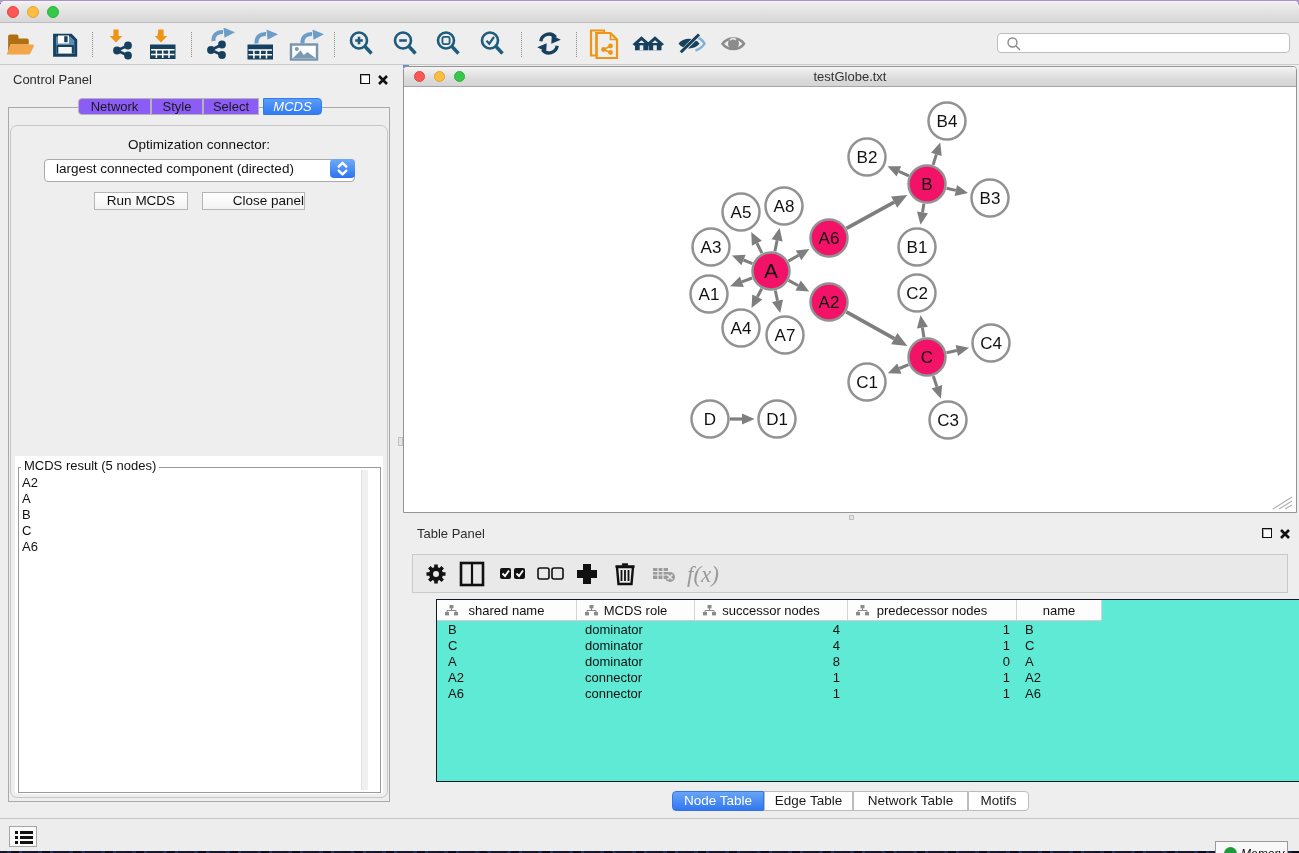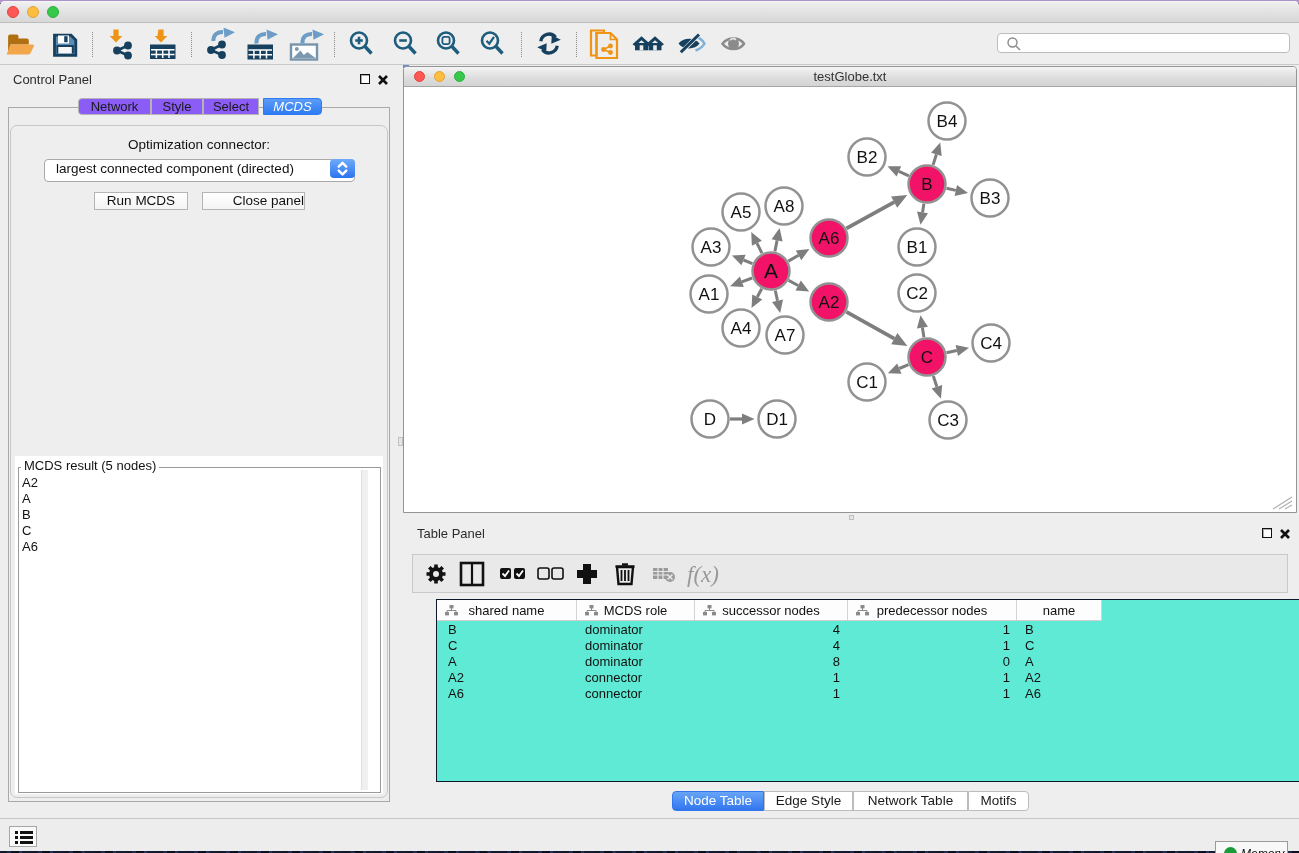--- a/index.html
+++ b/index.html
@@ -426,21 +426,21 @@
       <div class="td" style="left:500px;top:70px;width:73px;text-align:right">1</div>
       <div class="td" style="left:588px;top:70px">A2</div>
 <div class="td" style="left:11px;top:86px">A6</div>
       <div class="td" style="left:148px;top:86px">connector</div>
       <div class="td" style="left:330px;top:86px;width:73px;text-align:right">1</div>
       <div class="td" style="left:500px;top:86px;width:73px;text-align:right">1</div>
       <div class="td" style="left:588px;top:86px">A6</div>
 </div>
 <div class="tabs2" style="left:672px">
 <div class="tab2 sel" style="left:0;width:92px;border-radius:4px 0 0 4px;">Node Table</div>
-<div class="tab2" style="left:92px;width:89px;">Edge Style</div>
+<div class="tab2" style="left:92px;width:89px;">Edge Table</div>
 <div class="tab2" style="left:181px;width:115px;">Network Table</div>
 <div class="tab2" style="left:296px;width:61px;border-radius:0 4px 4px 0;">Motifs</div>
 </div>
 
 <div class="abs" id="statusbar">
 <div class="abs" id="sb-left">
         <svg width="18" height="14" style="position:absolute;left:5px;top:3px">
           <g fill="#111">
             <rect x="0" y="1" width="3" height="3"></rect>
             <rect x="0" y="6" width="3" height="3"></rect>

